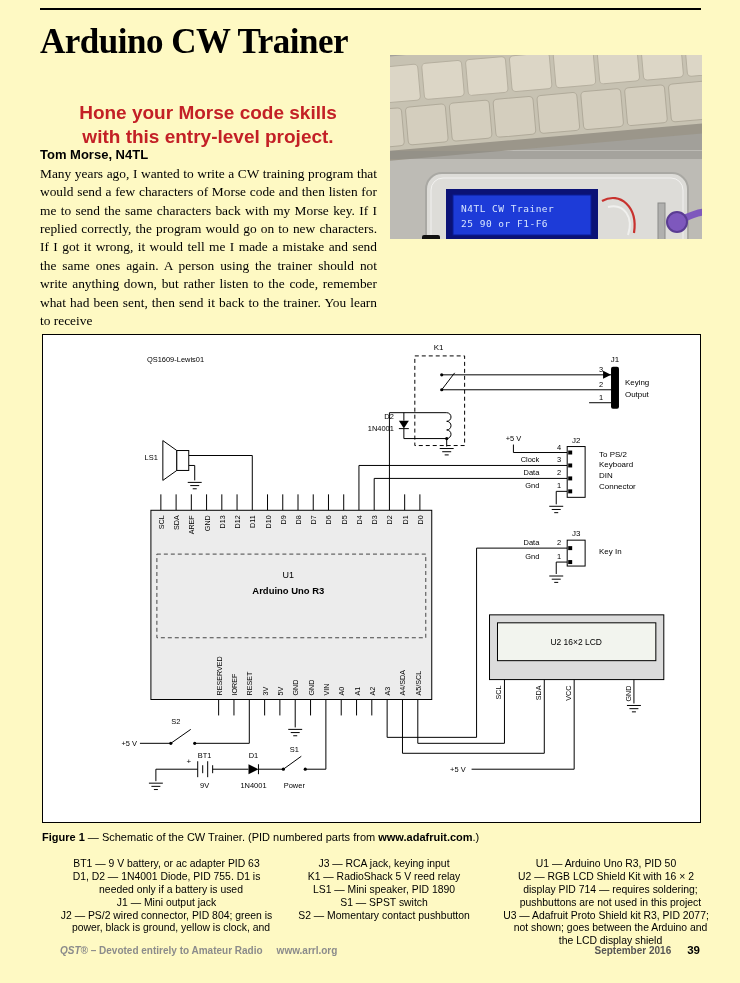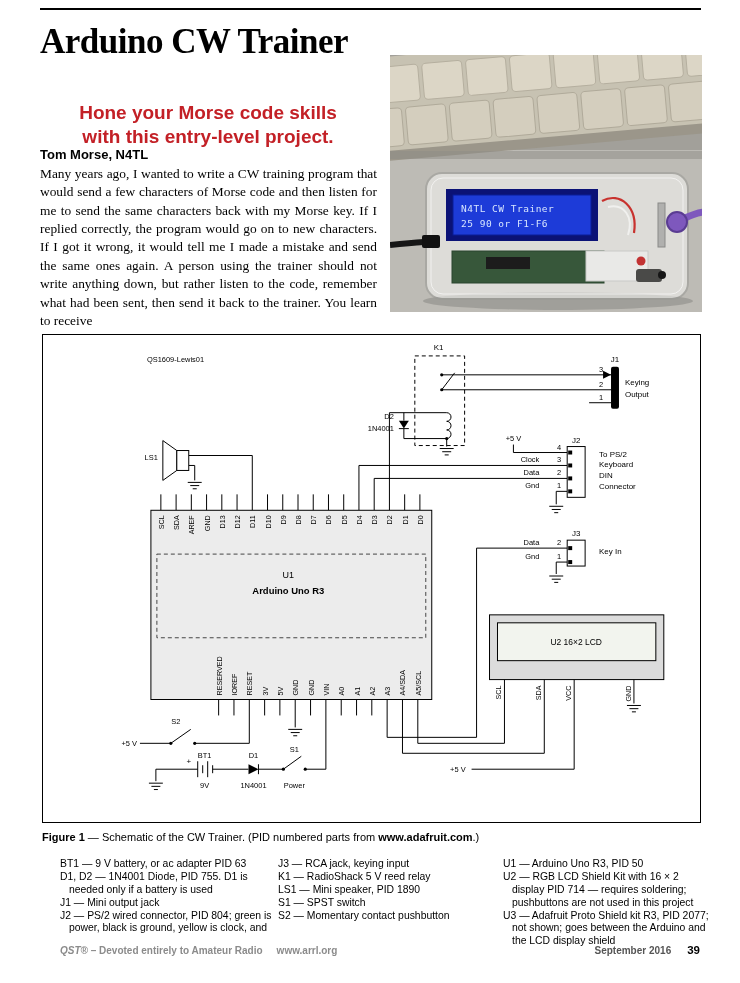--- a/index.html
+++ b/index.html
@@ -1,33 +1,33 @@
 <!DOCTYPE html>
 <html><head>
 <meta charset="utf-8">
 <style>
   html,body{margin:0;padding:0;background:#e9e9e9;}
-  .page{position:relative;width:740px;height:983px;background:#ffffff;margin:0 auto;
+  .page{position:relative;width:740px;height:983px;background:#fef9c3;margin:0 auto;
         font-family:"Liberation Sans",sans-serif;color:#000;overflow:hidden;}
   .top-rule{position:absolute;left:40px;top:8px;width:661px;height:2px;background:#000;}
   .title{position:absolute;left:40px;top:22px;margin:0;font-family:"Liberation Serif",serif;
          font-size:35px;font-weight:700;letter-spacing:-0.5px;}
   .tagline{position:absolute;left:40px;top:86px;width:336px;text-align:center;
            font-weight:700;font-size:19px;line-height:1.25;margin-top:15px;}
   .author{position:absolute;left:40px;top:147px;font-weight:700;font-size:13px;}
   .body-text{position:absolute;left:40px;top:165px;width:337px;margin:0;
              font-family:"Liberation Serif",serif;font-size:13.4px;line-height:1.37;
              text-align:justify;}
-  .photo{position:absolute;left:390px;top:55px;width:312px;height:257px;background:#b0aea8;overflow:hidden;}
+  .photo{position:absolute;left:390px;top:55px;width:312px;height:184px;background:#b0aea8;overflow:hidden;}
   .schematic{position:absolute;left:42px;top:334px;width:659px;height:489px;
              border:1px solid #000;box-sizing:border-box;background:#fff;}
   .schematic svg{display:block;width:100%;height:100%;font-family:"Liberation Sans",sans-serif;}
   .figure-caption{position:absolute;left:42px;top:831px;width:656px;font-size:11px;}
   .parts{position:absolute;left:0;top:858px;width:740px;font-size:10.4px;line-height:1.24;}
-  .col{position:absolute;top:0;}
+  .col{position:absolute;top:0;text-align:center;}
   .col1{left:60px;width:213px;}
   .col2{left:278px;width:212px;}
   .col3{left:503px;width:206px;}
   .part{margin:0;padding-left:9px;text-indent:-9px;}
   .part.cont{text-indent:0;}
   .footer{position:absolute;left:60px;top:944px;width:640px;display:flex;
           justify-content:space-between;align-items:baseline;
           font-size:10px;font-weight:700;color:#8b8b8b;text-align:right;}
   .footer .qst{font-style:italic;}
   .footer .url{margin-left:14px;color:#8b8b8b;}

